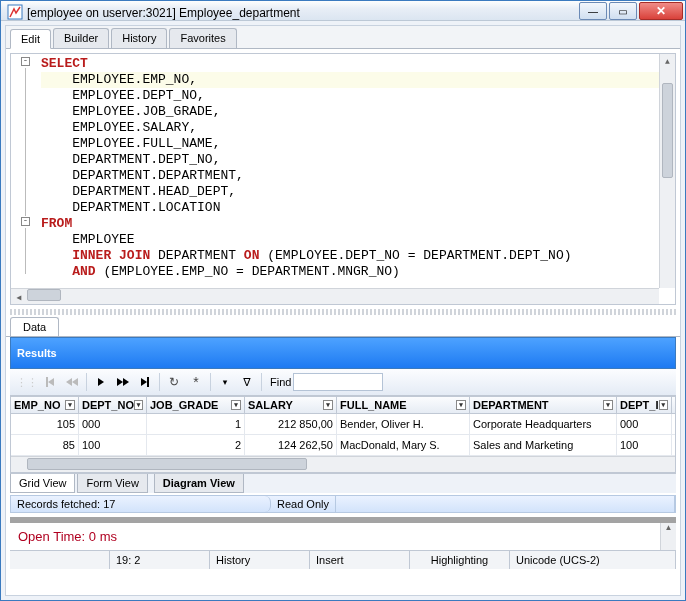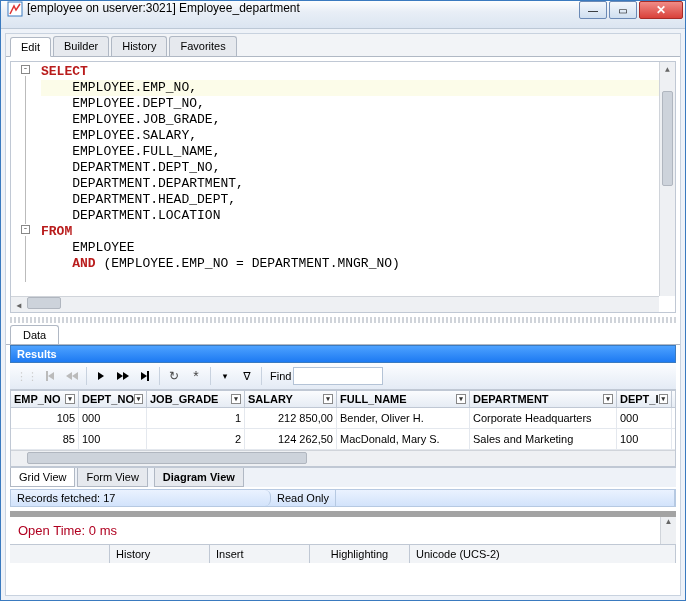--- a/index.html
+++ b/index.html
@@ -1,19 +1,19 @@
 <!DOCTYPE html>
 <html><head>
 <meta charset="utf-8">
 <style>
   * { box-sizing: border-box; margin: 0; padding: 0; }
   body { font-family: Tahoma, Arial, sans-serif; font-size: 11px; background: #fff; }
   .window { width: 686px; height: 601px; border: 1px solid #3a7abf; background: #eef2f8; display: flex; flex-direction: column; }
   
-  .titlebar { height: 28px; background: linear-gradient(#fdfefe, #e8eef6 40%, #dbe5f1); display: flex; align-items: flex-start; padding: 0 2px 6px 6px; border-bottom: 1px solid #bcc8d6; }
+  .titlebar { height: 20px; background: linear-gradient(#fdfefe, #e8eef6 40%, #dbe5f1); display: flex; align-items: flex-end; padding: 0 2px 0 6px; border-bottom: 1px solid #bcc8d6; }
   .titlebar-icon { width: 16px; height: 16px; margin-right: 4px; }
   .titlebar-text { flex: 1; color: #000; font-size: 12px; }
   .win-btns { display: flex; gap: 2px; }
   .win-btn { width: 28px; height: 18px; border: 1px solid #6b8ab6; border-radius: 2px; background: linear-gradient(#f3f7fc,#d0dff0); display:flex; align-items:center; justify-content:center; font-family: Arial; font-size:10px; cursor:pointer;}
   .win-btn.close { background: linear-gradient(#f08c87,#d9413a); border-color:#a72c28; color:#fff; width:44px; font-weight:bold; font-size:12px;}
   
   .content { flex:1; margin:4px; background:#fff; border:1px solid #c8d2df; display:flex; flex-direction:column; overflow:hidden;}
   
   .tabbar { display:flex; border-bottom:1px solid #b0b8c4; background:#f2f4f7; padding:2px 4px 0 4px; }
   .tab { padding:3px 10px; border:1px solid #b0b8c4; border-bottom:none; margin-right:2px; background:#e6e9ee; border-radius:3px 3px 0 0; cursor:pointer;}
@@ -32,21 +32,21 @@
   .edit-vscroll .thumb { background:#cdd3db; border:1px solid #b0b6bf; margin:15px 2px 0 2px; height:95px; border-radius:2px;}
   .edit-hscroll { position:absolute; left:0; right:16px; bottom:0; height:16px; background:#eef0f3; border-top:1px solid #d0d4da;}
   .edit-hscroll .left-h, .edit-hscroll .right-h { width:16px; height:14px; display:inline-block;}
   .edit-hscroll .thumb-h { background:#cdd3db; border:1px solid #b0b6bf; display:inline-block; width:34px; height:12px; vertical-align:top; margin-left:0px; border-radius:2px;}
   
   .gripper { height:6px; background:repeating-linear-gradient(90deg,#d0d4da 0 2px,transparent 2px 4px); margin:0 4px; cursor:row-resize;}
   
   .data-tab-bar { display:flex; border-bottom:1px solid #b0b8c4; padding:2px 4px 0 4px; }
   .data-tab { padding:3px 12px; border:1px solid #b0b8c4; border-bottom:none; background:#fff; border-radius:3px 3px 0 0; }
   
-  .results-hdr { background:linear-gradient(#4da2ff,#1d7af2); color:#fff; font-weight:bold; font-size:11px; padding:2px 6px; border:1px solid #3a7abf; margin:0px 4px;}
+  .results-hdr { background:linear-gradient(#4da2ff,#1d7af2); color:#fff; font-weight:bold; font-size:11px; padding:9px 6px; border:1px solid #3a7abf; margin:0px 4px;}
   
   .toolbar { display:flex; align-items:center; gap:2px; padding:3px 6px; background:linear-gradient(#fcfdff,#e4ebf5); border-bottom:1px solid #c0c8d4; margin:0 4px;}
   .tbtn { width:20px; height:20px; border:1px solid transparent; display:flex; align-items:center; justify-content:center; font-size:10px; cursor:pointer; border-radius:2px;}
   .tbtn.disabled { color:#aaa; }
   .tbsep { width:1px; height:18px; background:#c8d2df; margin:0 2px;}
   .find-label { margin-left:4px;}
   .find-input { width:90px; height:18px; border:1px solid #b4c3d6; padding:0 2px; background:#fff;}
   
   .grid { margin:0 4px; flex:0 0 auto; border:1px solid #c0c8d4; background:#fff; font-size:11px;}
   .grid-head { display:flex; background:linear-gradient(#fbfcfe,#e6ecf4); border-bottom:1px solid #c0c8d4;}
@@ -122,20 +122,21 @@
           <div class="line">    EMPLOYEE.DEPT_NO,</div>
           <div class="line">    EMPLOYEE.JOB_GRADE,</div>
           <div class="line">    EMPLOYEE.SALARY,</div>
           <div class="line">    EMPLOYEE.FULL_NAME,</div>
           <div class="line">    DEPARTMENT.DEPT_NO,</div>
           <div class="line">    DEPARTMENT.DEPARTMENT,</div>
           <div class="line">    DEPARTMENT.HEAD_DEPT,</div>
           <div class="line">    DEPARTMENT.LOCATION</div>
           <div class="line"><span class="kw">FROM</span></div>
           <div class="line">    EMPLOYEE</div>
+          <div class="line"><span>    </span><span class="kw">INNER JOIN</span><span> DEPARTMENT </span><span class="kw">ON</span><span> (EMPLOYEE.DEPT_NO = DEPARTMENT.DEPT_NO)</span></div>
           <div class="line"><span>    </span><span class="kw">AND</span><span> (EMPLOYEE.EMP_NO = DEPARTMENT.MNGR_NO)</span></div>
         </div>
         <div class="edit-vscroll">
             <div style="height:14px;text-align:center;color:#666;font-size:8px;">▲</div>
             <div class="thumb"></div>
           </div>
         <div class="edit-hscroll"><span class="left-h" style="text-align:center;color:#666;font-size:8px;display:inline-block;">◀</span><span class="thumb-h"></span></div>
       </div>
     </div>
 
@@ -256,20 +257,21 @@
 
     <div class="open-time">
       <span>Open Time: 0 ms</span>
       <div class="vsc">
           <div style="text-align:center;font-size:8px;color:#666;">▲</div>
         </div>
     </div>
 
     <div class="statusbar">
       <div class="stat-cell w1"></div>
+      <div class="stat-cell w2">19:  2</div>
       <div class="stat-cell w3">History</div>
       <div class="stat-cell w4">Insert</div>
       <div class="stat-cell w5">Highlighting</div>
       <div class="stat-cell w6">Unicode (UCS-2)</div>
     </div>
 
   </div>
 </div>
 
 </body></html>

